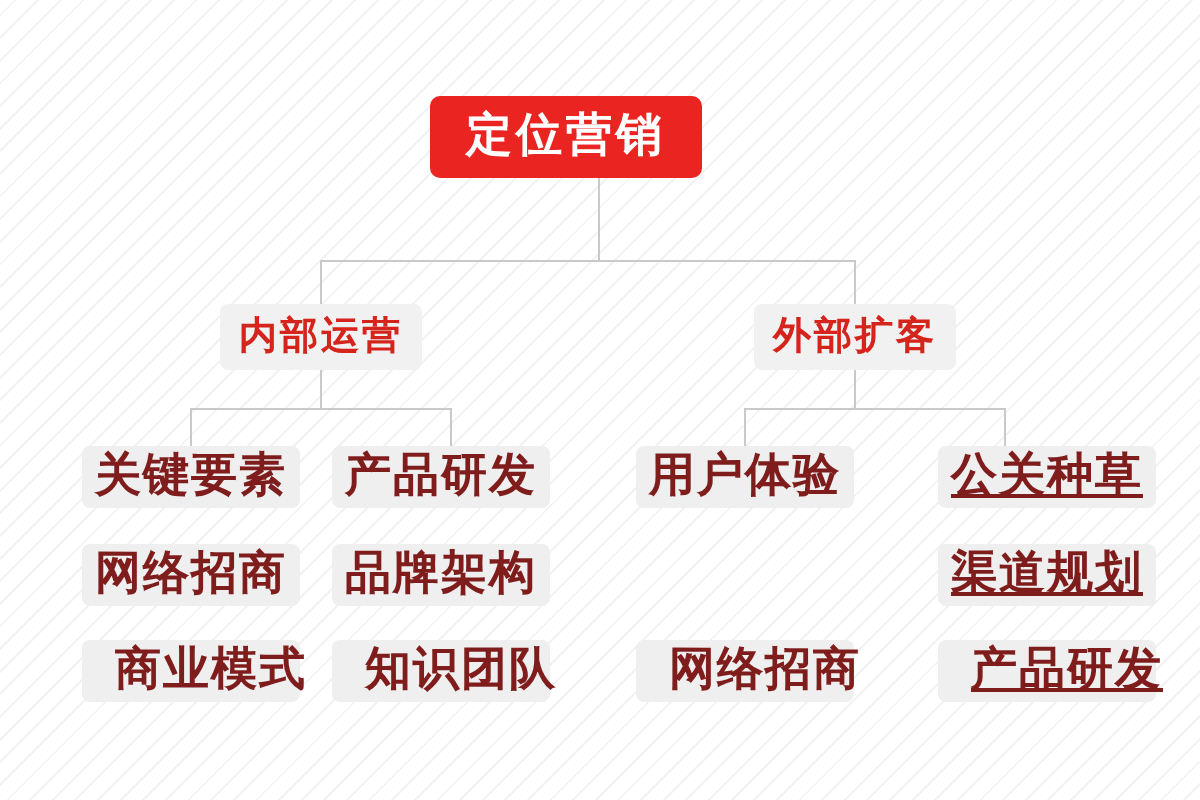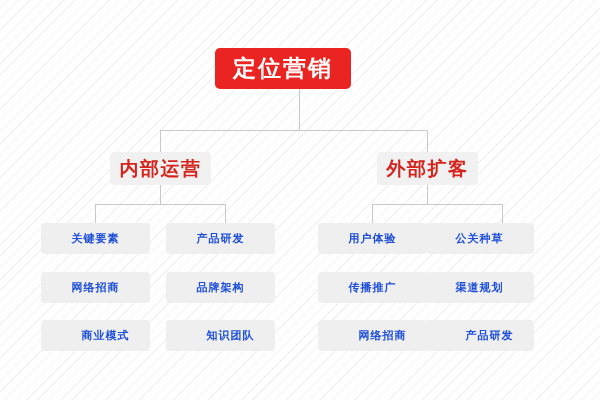--- a/index.html
+++ b/index.html
@@ -61,31 +61,31 @@
     color: #d5241c;
     font-size: 19px;
     letter-spacing: 1.5px;
     height: 33px;
   }
   .node-branch.left  { left: 110px; top: 152px; width: 101px; }
   .node-branch.right { left: 377px; top: 152px; width: 101px; text-align: right; }
 
   .node-leaf {
     background: #efefef;
-    color: #1d4ed8;
-    font-size: 11px;
+    color: #7f1d1d;
+    font-size: 23px;
     height: 31px;
     width: 109px;
   }
 
   
   .col-1 { left: 41px; }
   .col-2 { left: 166px; text-align: center; }
   .col-3 { left: 318px; }
-  .col-4 { left: 425px; }
+  .col-4 { left: 469px; text-decoration: underline; }
 
   
   .row-1 { top: 223px; }
   .row-2 { top: 272px; }
   .row-3 { top: 320px; padding-left: 20px; }
 
   
   .line {
     position: absolute;
     background: #c9c9c9;
@@ -141,20 +141,19 @@
 
   <div class="node node-leaf col-1 row-1">关键要素</div>
   <div class="node node-leaf col-1 row-2">网络招商</div>
   <div class="node node-leaf col-1 row-3">商业模式</div>
 
   <div class="node node-leaf col-2 row-1">产品研发</div>
   <div class="node node-leaf col-2 row-2">品牌架构</div>
   <div class="node node-leaf col-2 row-3">知识团队</div>
 
   <div class="node node-leaf col-3 row-1">用户体验</div>
-  <div class="node node-leaf col-3 row-2">传播推广</div>
   <div class="node node-leaf col-3 row-3">网络招商</div>
 
   <div class="node node-leaf col-4 row-1">公关种草</div>
   <div class="node node-leaf col-4 row-2">渠道规划</div>
   <div class="node node-leaf col-4 row-3">产品研发</div>
 
 </div>
 
 </body></html>

